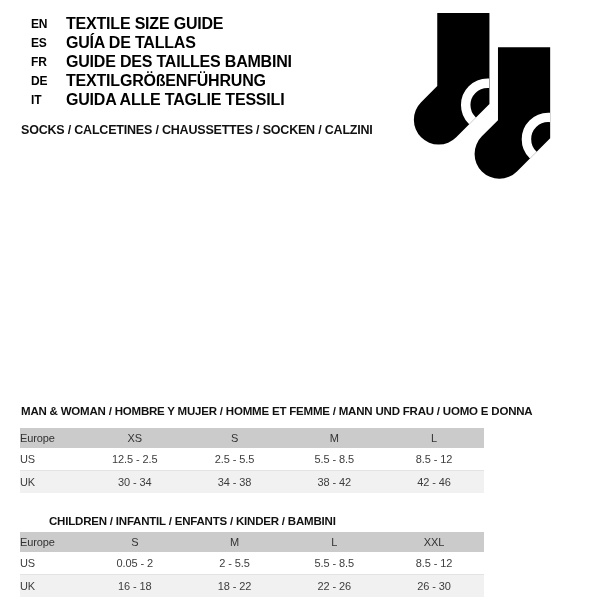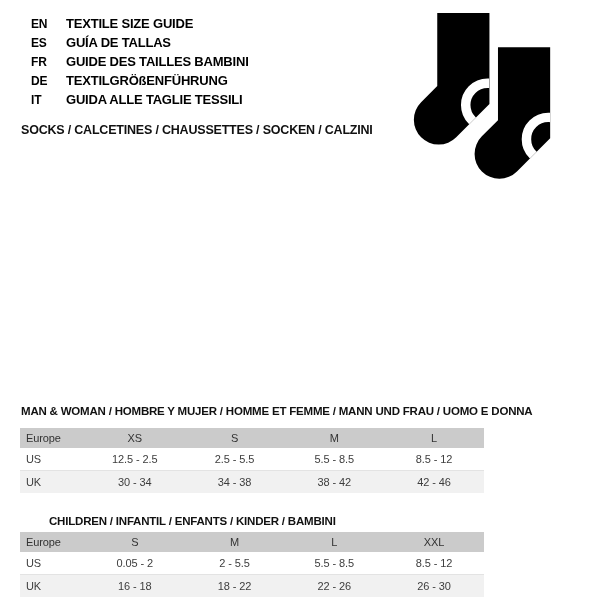--- a/index.html
+++ b/index.html
@@ -11,21 +11,21 @@
   html,body{margin:0;padding:0;background:#ffffff;}
   .page{
     position:relative;width:600px;height:600px;background:#ffffff;
     font-family:"Liberation Sans",sans-serif;color:#000;overflow:hidden;
   }
 
   
   .lang-list{position:absolute;left:22px;top:14px;}
   .lang-row{display:flex;align-items:center;height:19px;}
   .lang-code{width:35px;font-size:12px;font-weight:700;letter-spacing:-0.2px;padding-left:9px;}
-  .lang-label{font-size:13px;font-weight:700;letter-spacing:-0.2px;white-space:nowrap;}
+  .lang-label{font-size:16px;font-weight:700;letter-spacing:-0.2px;white-space:nowrap;}
 
   
   .category{
     position:absolute;left:21px;top:113px;
     font-size:12.5px;font-weight:700;letter-spacing:-0.2px;white-space:nowrap;
     color:var(--title-text);
     margin-top:10px;
   }
 
   
@@ -45,21 +45,21 @@
     font-size:11px;color:var(--body-text);letter-spacing:-0.1px;
     table-layout:fixed;
   }
   table.size-table.t1{top:428px;}
   table.size-table.t2{top:532px;}
   .size-table th{
     background:var(--header-bg);height:20px;font-weight:400;
     color:#333333;text-align:center;padding:0;
   }
   .size-table td{height:22px;text-align:center;padding:0;}
-  .size-table th.c0,.size-table td.c0{text-align:left;padding-left:6px;}
+  .size-table th.c0,.size-table td.c0{text-align:left;}
   .size-table tr.row-us td{border-bottom:1px solid #e3e3e3;background:#ffffff;}
   .size-table tr.row-uk td{background:var(--alt-row-bg);}
 </style>
 </head>
 <body>
 
 <div class="page">
 
   <div class="lang-list">
     <div class="lang-row">

